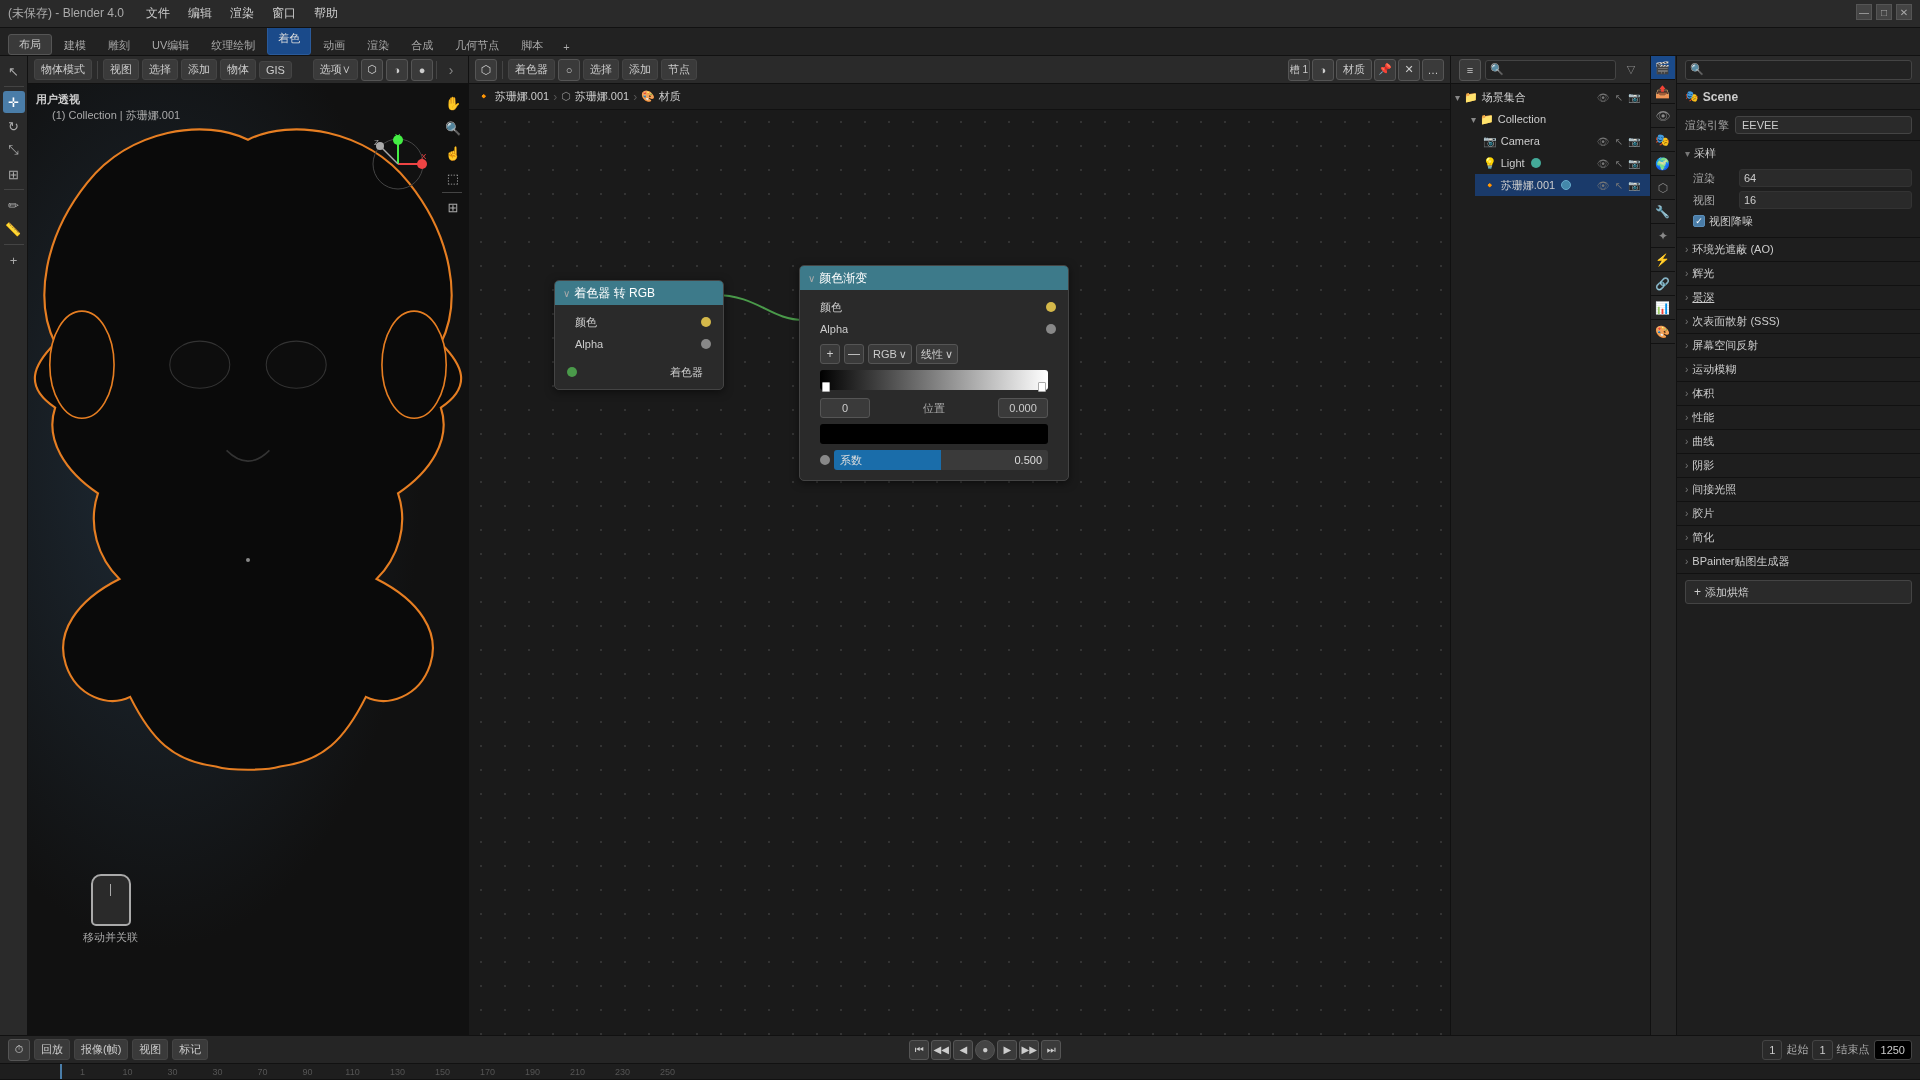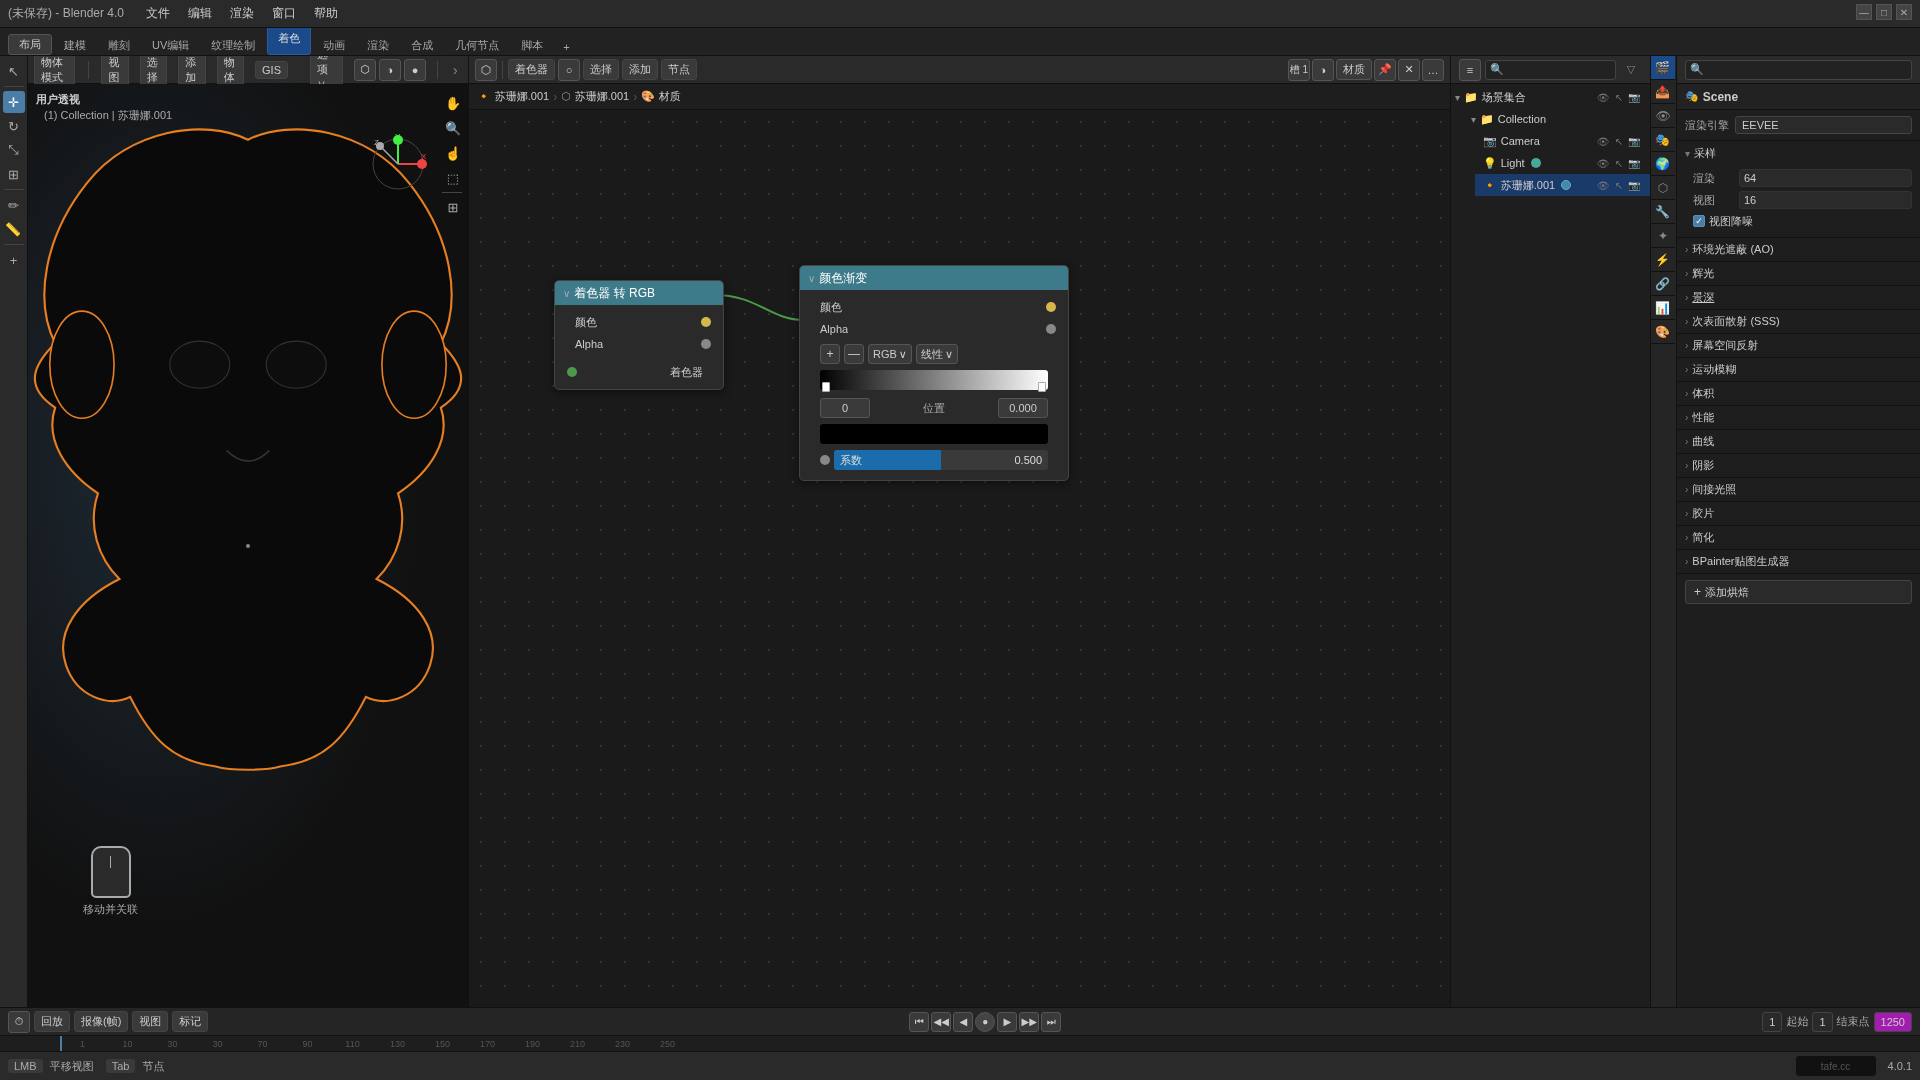--- a/index.html
+++ b/index.html
@@ -327,21 +327,21 @@
       border-bottom: 1px solid #111;
     }
     .props-tab.active { background: #1a4a8a; color: #fff; }
 
     #viewport-header-bar {
       height: 28px;
       background: #2a2a2a;
       display: flex;
       align-items: center;
       padding: 0 6px;
-      gap: 11px;
+      gap: 3px;
       border-bottom: 1px solid #111;
     }
 
     
     #node-editor-section {
       display: flex;
       flex-direction: column;
       width: 760px;
       background: #1a1a1a;
       border-left: 1px solid #111;
@@ -563,21 +563,21 @@
 
             <ellipse cx="65" cy="290" rx="30" ry="50" fill="#0a0a0a" stroke="#e67e22" stroke-width="1.5"></ellipse>
 
             <ellipse cx="375" cy="290" rx="30" ry="50" fill="#0a0a0a" stroke="#e67e22" stroke-width="1.5"></ellipse>
 
             <path d="M 200 370 Q 220 390 240 370" fill="none" stroke="#333" stroke-width="1.5"></path>
           </svg>
         </div>
 
         <div style="position:absolute;top:8px;left:8px;font-size:11px;color:#ccc;font-weight:bold;">用户透视</div>
-        <div style="position:absolute;top:24px;left:16px;font-size:11px;color:#aaa;">(1) Collection | 苏珊娜.001</div>
+        <div style="position:absolute;top:24px;left:24px;font-size:11px;color:#aaa;">(1) Collection | 苏珊娜.001</div>
 
         <div style="position:absolute;top:8px;right:4px;display:flex;flex-direction:column;gap:3px;">
           <div class="tool-icon">✋</div>
           <div class="tool-icon">🔍</div>
           <div class="tool-icon">☝</div>
           <div class="tool-icon">⬚</div>
           <div style="height:1px;width:20px;background:#444;"></div>
           <div class="tool-icon">⊞</div>
         </div>
 
@@ -962,21 +962,21 @@
       <div style="flex:1;"></div>
 
       <div style="background:#2a2a2a;border:1px solid #444;border-radius:3px;padding:0 6px;height:20px;display:flex;align-items:center;font-size:11px;color:#ccc;">
         <span>1</span>
       </div>
       <span style="font-size:11px;color:#aaa;">起始</span>
       <div style="background:#2a2a2a;border:1px solid #444;border-radius:3px;padding:0 6px;height:20px;display:flex;align-items:center;font-size:11px;color:#ccc;">
         <span>1</span>
       </div>
       <span style="font-size:11px;color:#aaa;">结束点</span>
-      <div style="background:#a21caf;border:1px solid #444;border-radius:3px;padding:4px 6px;height:20px;display:flex;align-items:center;font-size:11px;color:#ccc;">
+      <div style="background:#000000;border:1px solid #444;border-radius:3px;padding:4px 6px;height:20px;display:flex;align-items:center;font-size:11px;color:#ccc;">
         <span>1250</span>
       </div>
     </div>
 
     <div style="height:16px;background:#1e1e1e;display:flex;align-items:center;padding:0 60px;overflow:hidden;border-bottom:1px solid #111;position:relative;">
 
       <div style="position:absolute;left:60px;top:0;bottom:0;width:2px;background:#4a7da8;"></div>
       <span class="frame-num">1</span>
       <span class="frame-num">10</span>
       <span class="frame-num">30</span>
@@ -986,31 +986,15 @@
       <span class="frame-num">110</span>
       <span class="frame-num">130</span>
       <span class="frame-num">150</span>
       <span class="frame-num">170</span>
       <span class="frame-num">190</span>
       <span class="frame-num">210</span>
       <span class="frame-num">230</span>
       <span class="frame-num">250</span>
     </div>
 
-    <div style="height:28px;background:#2a2a2a;display:flex;align-items:center;padding:0 8px;gap:12px;">
-      <span style="font-size:11px;color:#aaa;">
-        <span style="background:#3a3a3a;border-radius:3px;padding:1px 6px;margin-right:4px;">LMB</span>
-        <span>平移视图</span>
-      </span>
-      <span style="font-size:11px;color:#aaa;">
-        <span style="background:#3a3a3a;border-radius:3px;padding:1px 6px;margin-right:4px;">Tab</span>
-        <span>节点</span>
-      </span>
-      <div style="flex:1;"></div>
-
-      <div style="width:80px;height:20px;background:#111;border-radius:3px;display:flex;align-items:center;justify-content:center;">
-        <span style="font-size:10px;color:#555;">tafe.cc</span>
-      </div>
-      <span style="font-size:11px;color:#aaa;">4.0.1</span>
-    </div>
   </div>
 
 </div>
 
 </body></html>

